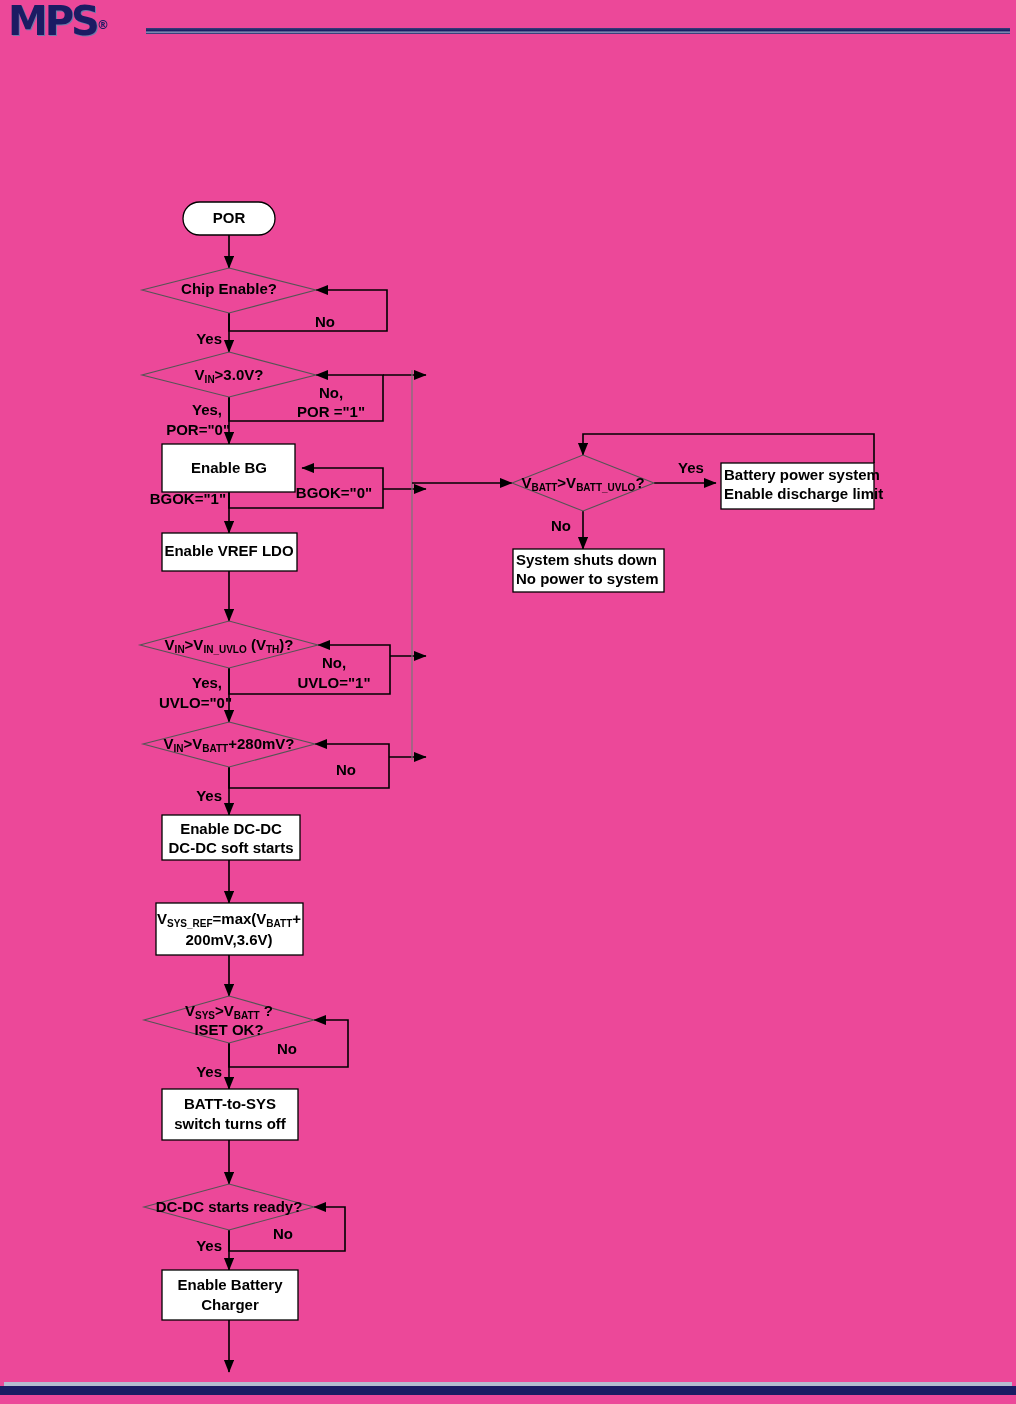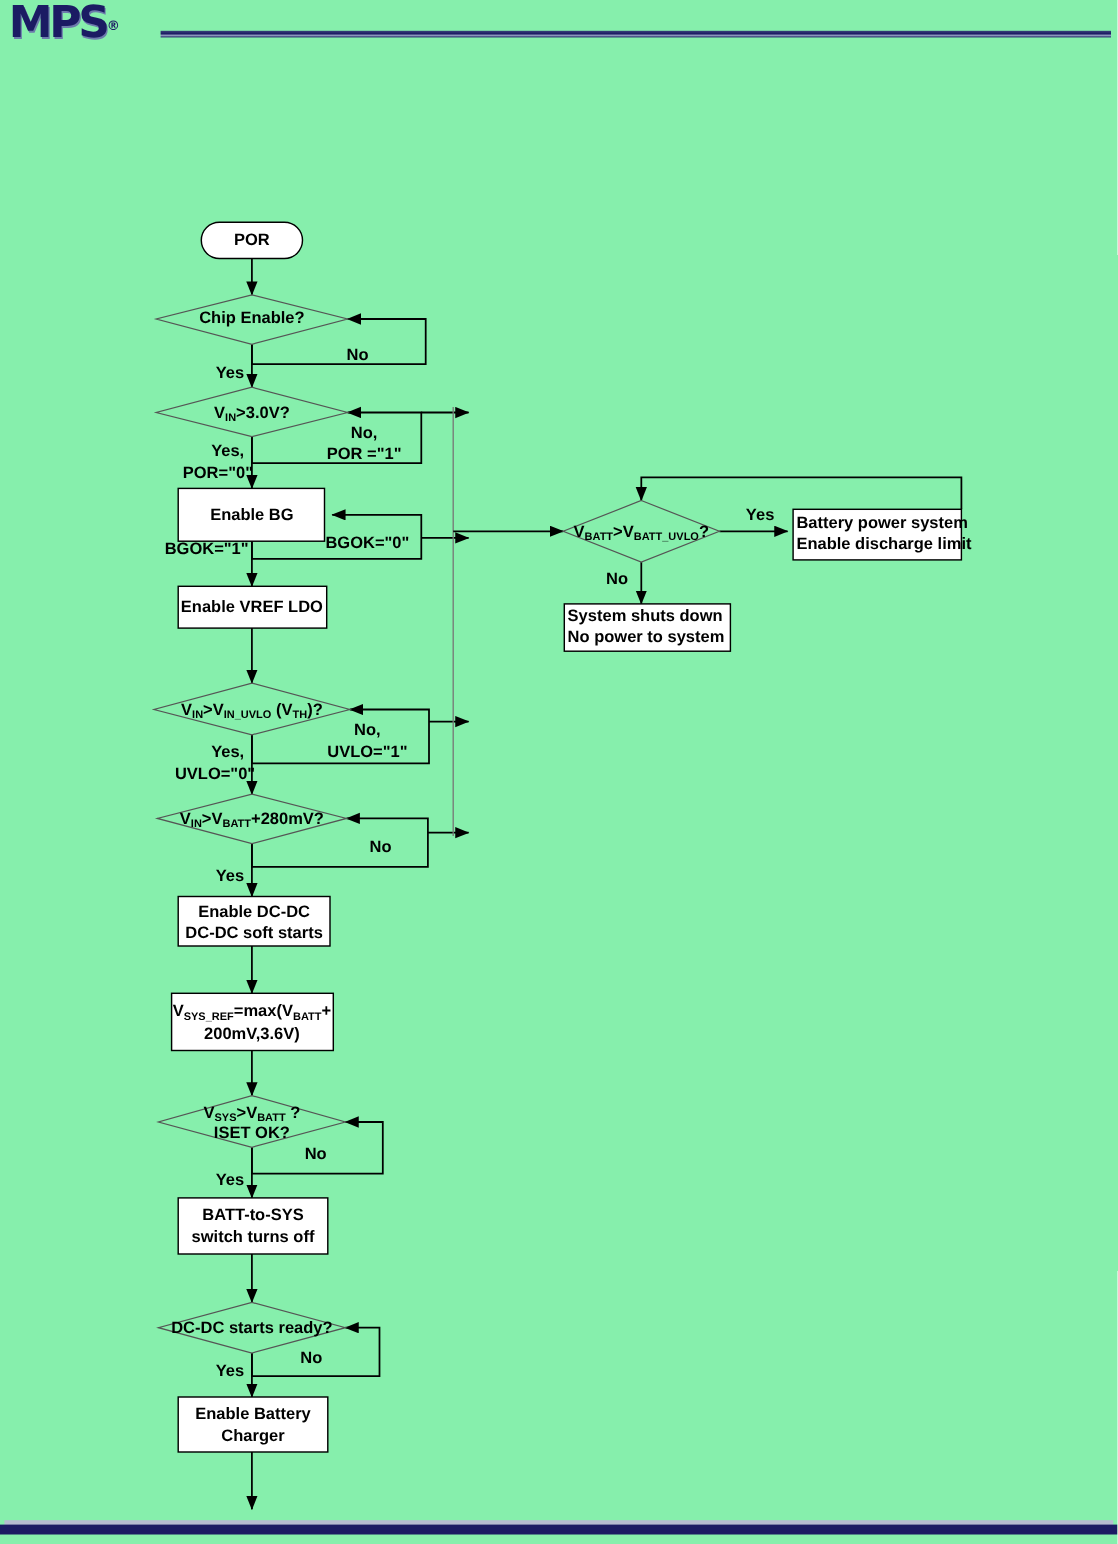--- a/index.html
+++ b/index.html
@@ -1,17 +1,17 @@
 <!DOCTYPE html>
 <html><head>
 <meta charset="utf-8">
 <style>
   html,body{margin:0;padding:0;background:#fff;}
   body{width:1016px;height:1404px;position:relative;font-family:"Liberation Sans",sans-serif;}
-  #page{position:absolute;inset:0;width:1016px;height:1404px;overflow:hidden;background:#86efac;}
+  #page{position:absolute;inset:0;width:1016px;height:1404px;overflow:hidden;background:#ec4899;}
 
   
   .header{position:absolute;left:0;top:0;width:1016px;height:46px;}
   .logo{position:absolute;left:8px;top:2px;width:140px;height:38px;}
   .logo-text{font-family:"DejaVu Sans",sans-serif;font-weight:bold;font-size:40px;letter-spacing:-3px;
              color:#1b1b63;line-height:38px;text-shadow:1px 1px 0 #6c7bab;}
   .reg{font-size:11px;vertical-align:super;letter-spacing:0;}
   .header-rule{position:absolute;left:146px;top:28px;width:864px;height:6px;
                background:linear-gradient(to bottom,#3a3f7a 0%,#1b1b63 45%,#8f9bbf 70%,#1b1b63 100%);}
 

